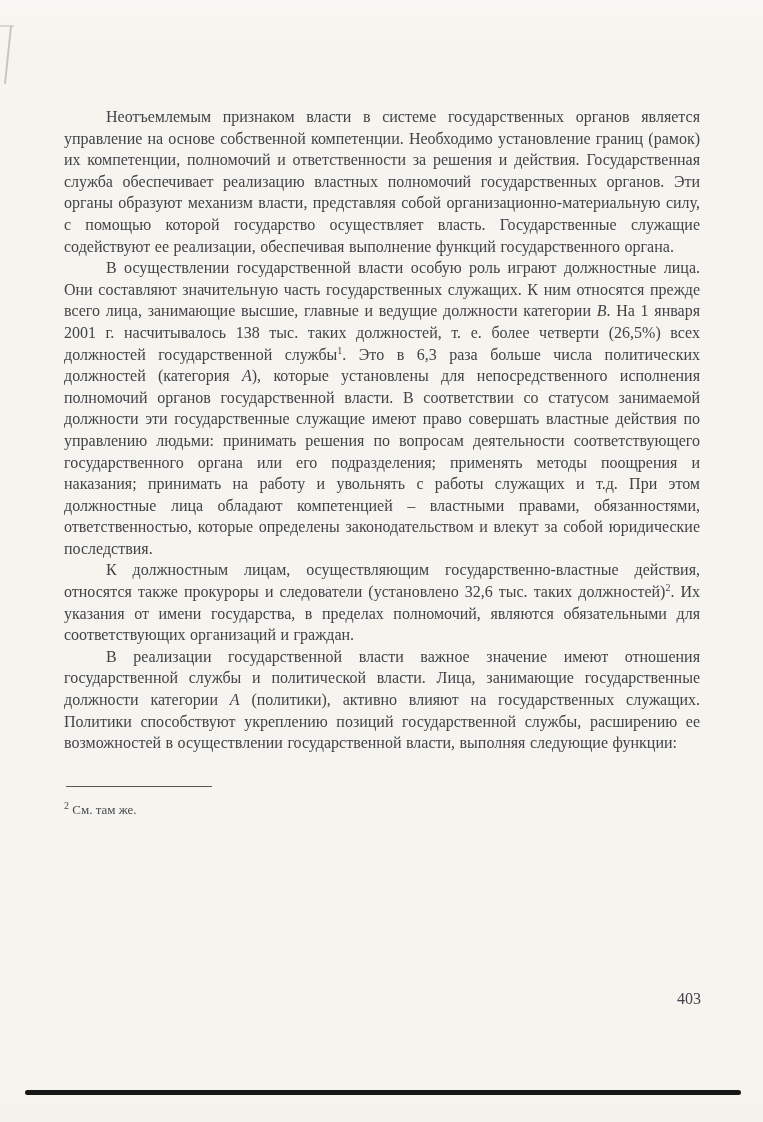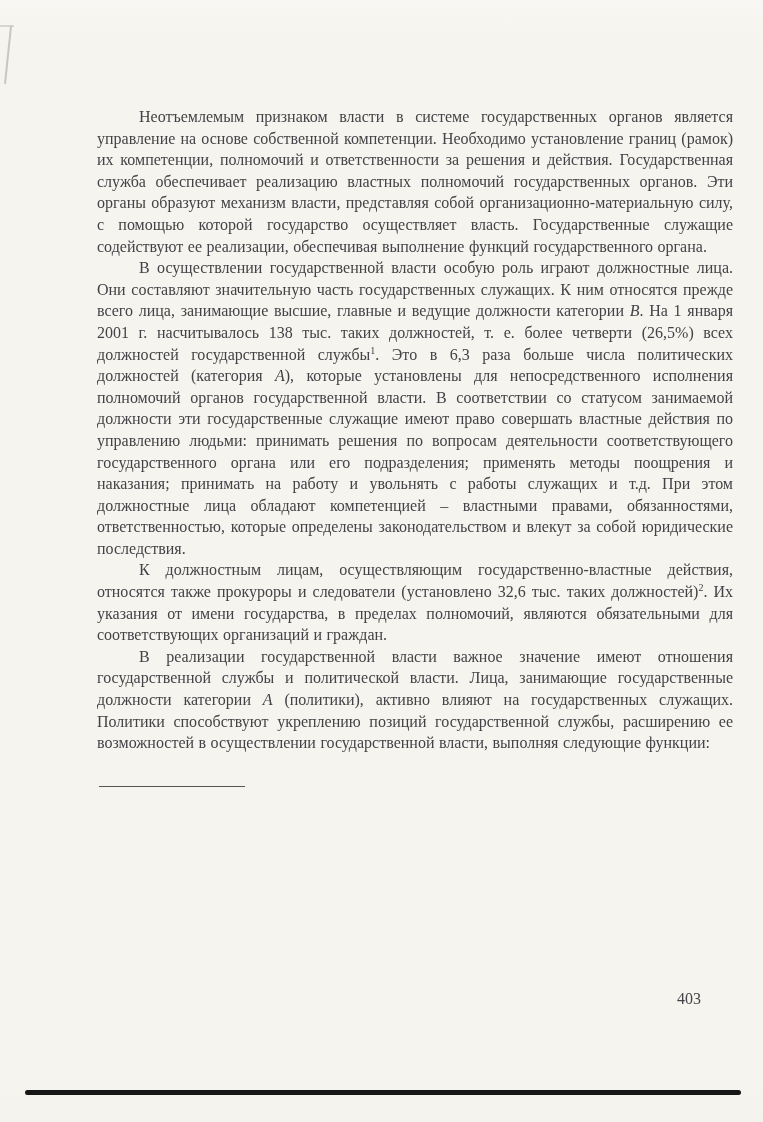--- a/index.html
+++ b/index.html
@@ -15,21 +15,20 @@
     background: linear-gradient(180deg, #f8f7f3 0%, #f5f4ef 4%, #f5f4ef 96%, #f3f2ed 100%);
     overflow: hidden;
     color: #434347;
   }
   .text-block {
     position: absolute;
     left: 64px; top: 106px; width: 636px;
     text-align: justify;
     font-size: 16px;
     line-height: 21.6px;
-    margin-left: 33px;
   }
   .para {
     margin: 0;
     text-indent: 42px;
     hyphens: auto;
     -webkit-hyphens: auto;
     word-spacing: 0.5px;
   }
   .para i { font-style: italic; }
   sup {
@@ -88,20 +87,21 @@
 
   <div class="text-block">
     <div id="paragraphs">
         <p class="para"><span>Неотъемлемым признаком власти в системе государственных органов является управление на основе собственной компетенции. Необходимо установление границ (рамок) их компетенции, полномочий и ответственности за решения и действия. Государственная служба обеспечивает реализацию властных полномочий государственных органов. Эти органы образуют механизм власти, представляя собой организационно-материальную силу, с помощью которой государство осуществляет власть. Государственные служащие содействуют ее реализации, обеспечивая выполнение функций государственного органа.</span></p>
         <p class="para"><span>В осуществлении государственной власти особую роль играют должностные лица. Они составляют значительную часть государственных служащих. К ним относятся прежде всего лица, занимающие высшие, главные и ведущие должности категории </span><i>В</i><span>. На 1 января 2001 г. насчитывалось 138 тыс. таких должностей, т. е. более четверти (26,5%) всех должностей государственной службы</span><sup>1</sup><span>. Это в 6,3 раза больше числа политических должностей (категория </span><i>А</i><span>), которые установлены для непосредственного исполнения полномочий органов государственной власти. В соответствии со статусом занимаемой должности эти государственные служащие имеют право совершать властные действия по управлению людьми: принимать решения по вопросам деятельности соответствующего государственного органа или его подразделения; применять методы поощрения и наказания; принимать на работу и увольнять с работы служащих и т.д. При этом должностные лица обладают компетенцией – властными правами, обязанностями, ответственностью, которые определены законодательством и влекут за собой юридические последствия.</span></p>
         <p class="para"><span>К должностным лицам, осуществляющим государственно-властные действия, относятся также прокуроры и следователи (установлено 32,6 тыс. таких должностей)</span><sup>2</sup><span>. Их указания от имени государства, в пределах полномочий, являются обязательными для соответствующих организаций и граждан.</span></p>
         <p class="para"><span>В реализации государственной власти важное значение имеют отношения государственной службы и политической власти. Лица, занимающие государственные должности категории </span><i>А</i><span> (политики), активно влияют на государственных служащих. Политики способствуют укреплению позиций государственной службы, расширению ее возможностей в осуществлении государственной власти, выполняя следующие функции:</span></p>
       </div>
     <hr class="footnote-sep">
     <div id="footnotes">
+        <div class="footnote"><sup>2</sup> См. там же.</div>
       </div>
   </div>
 
   <div class="page-number">403</div>
 
   <div class="scan-bar-bottom"></div>
 
 </div>
 
 </body></html>

